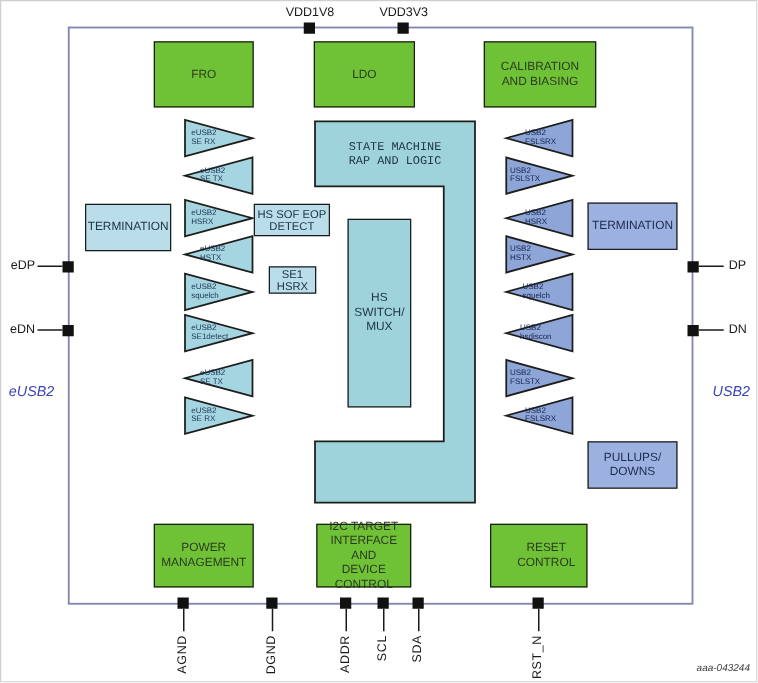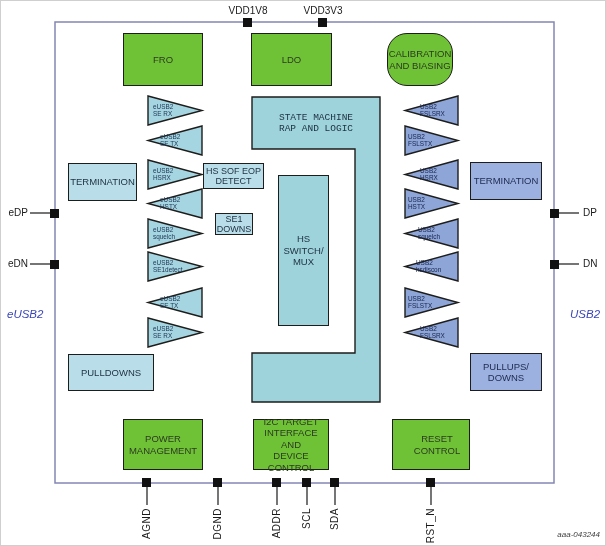--- a/index.html
+++ b/index.html
@@ -96,38 +96,37 @@
       <rect x="213" y="478" width="9" height="9"></rect>
       <rect x="272" y="478" width="9" height="9"></rect>
       <rect x="302" y="478" width="9" height="9"></rect>
       <rect x="330" y="478" width="9" height="9"></rect>
       <rect x="426" y="478" width="9" height="9"></rect>
     </g>
   </svg>
 
   <div class="blk green" style="left:123px;top:33px;width:80px;height:53px;">FRO</div>
   <div class="blk green" style="left:251px;top:33px;width:81px;height:53px;">LDO</div>
-  <div class="blk green" style="left:387px;top:33px;width:66px;height:53px;border-radius:20px;">CALIBRATION
+  <div class="blk green" style="left:387px;top:33px;width:90px;height:53px;">CALIBRATION
 AND BIASING</div>
 
   <div class="blk noborder" style="left:252px;top:103px;width:128px;height:40px;font-family:Liberation Mono, monospace;">STATE MACHINE
 RAP AND LOGIC</div>
   <div class="blk cyanC" style="left:278px;top:175px;width:51px;height:151px;">HS
 SWITCH/
 MUX</div>
 
   <div class="blk cyanL" style="left:203px;top:163px;width:61px;height:26px;font-size:9px;line-height:10.5px;">HS SOF EOP
 DETECT</div>
   <div class="blk cyanL" style="left:215px;top:213px;width:38px;height:22px;font-size:9px;line-height:10px;">SE1
-DOWNS</div>
+HSRX</div>
 
   <div class="blk cyanL" style="left:68px;top:163px;width:69px;height:38px;">TERMINATION</div>
   <div class="blk peri" style="left:470px;top:162px;width:72px;height:38px;">TERMINATION</div>
 
-  <div class="blk cyanL" style="left:68px;top:354px;width:86px;height:37px;">PULLDOWNS</div>
   <div class="blk peri" style="left:470px;top:353px;width:72px;height:38px;">PULLUPS/
 DOWNS</div>
 
   <div class="blk green" style="left:123px;top:419px;width:80px;height:51px;">POWER
 MANAGEMENT</div>
   <div class="blk green" style="left:253px;top:419px;width:76px;height:51px;">I2C TARGET
 INTERFACE AND
 DEVICE CONTROL</div>
   <div class="blk green" style="left:392px;top:419px;width:78px;height:51px;padding-left:12px;">RESET
 CONTROL</div>

